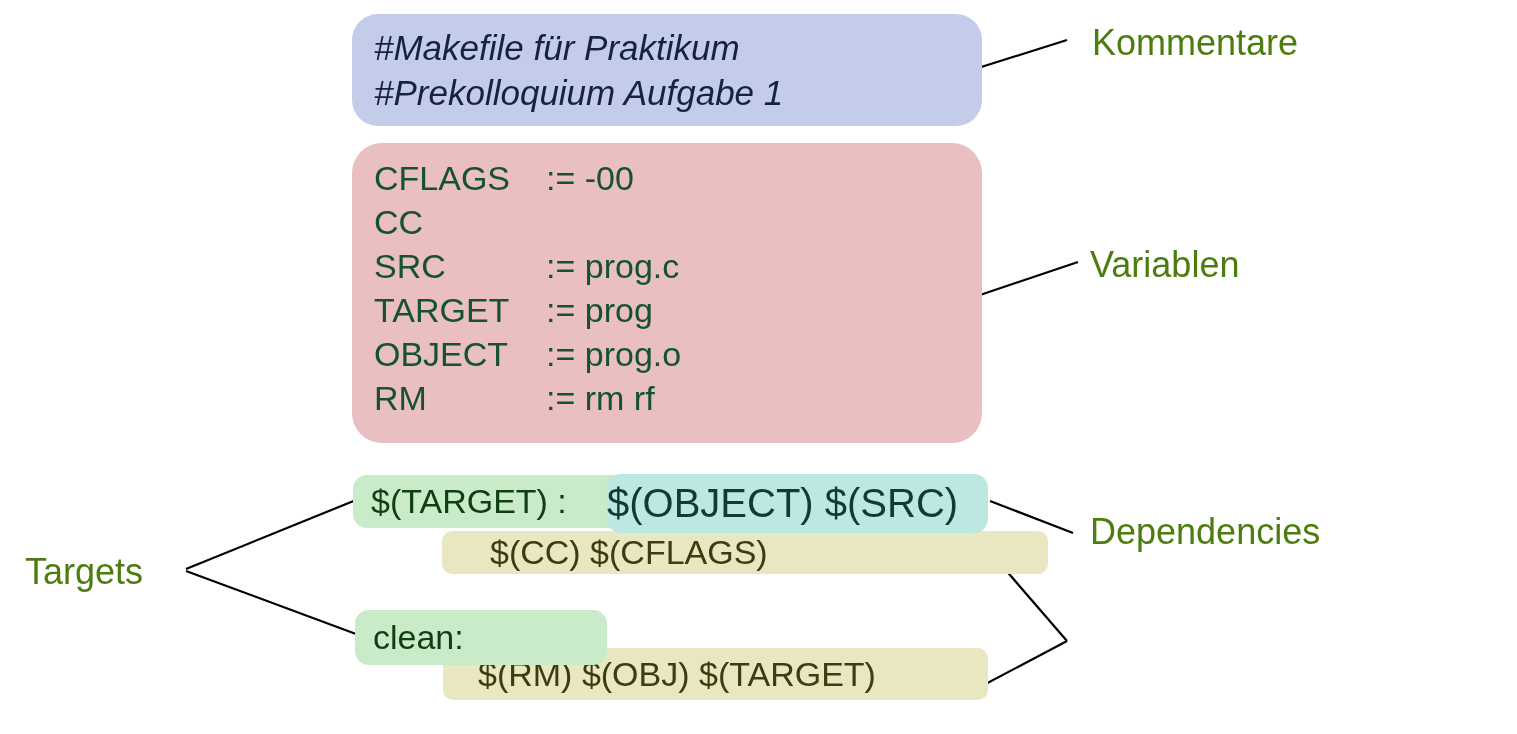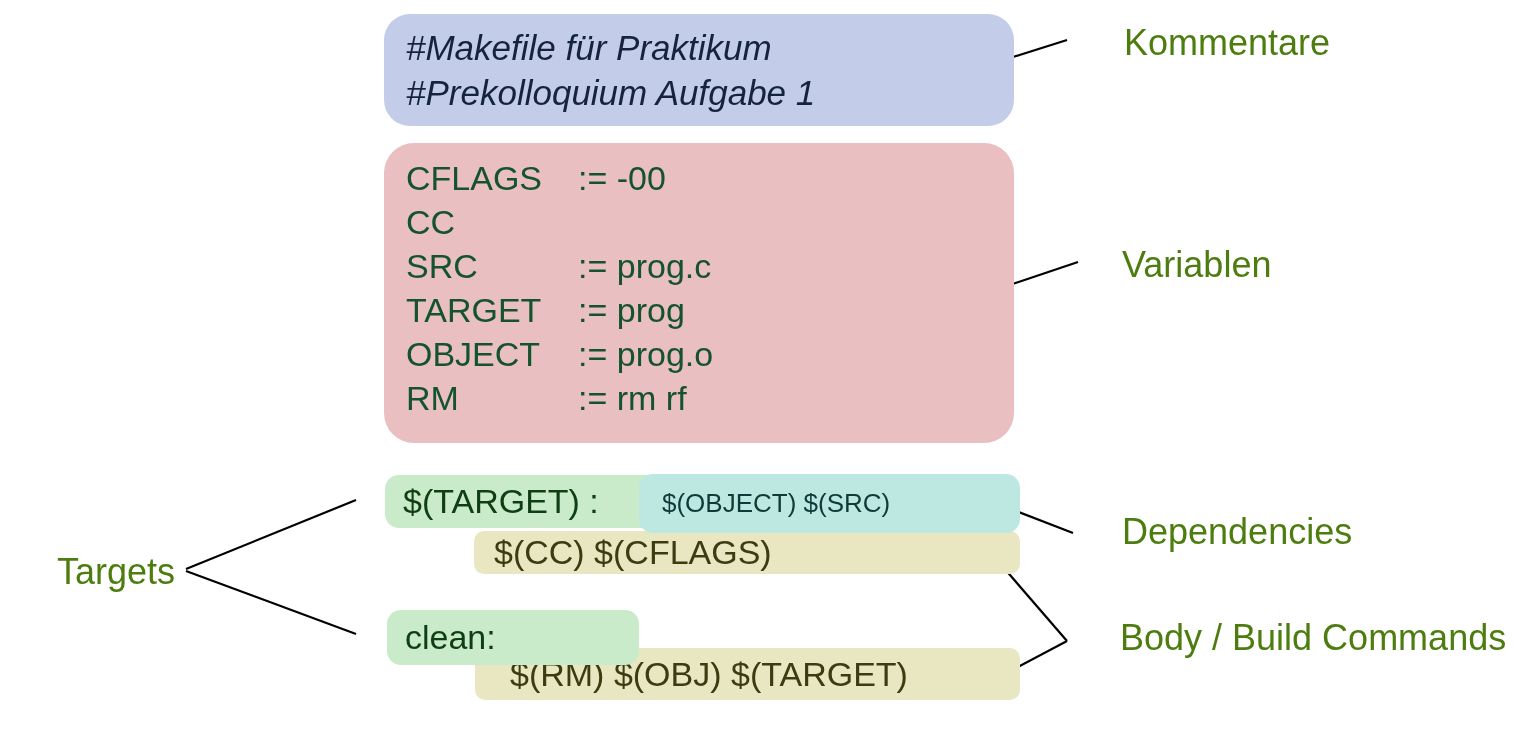--- a/index.html
+++ b/index.html
@@ -4,21 +4,21 @@
 <style>
   html, body { margin: 0; padding: 0; background: #ffffff; }
   .canvas {
     position: relative;
     width: 1517px;
     height: 734px;
     background: #ffffff;
     font-family: "Liberation Sans", sans-serif;
     overflow: hidden;
   }
-  .abs { position: absolute; box-sizing: border-box; margin-left: 32px; }
+  .abs { position: absolute; box-sizing: border-box; }
 
   
   svg.connectors {
     position: absolute;
     left: 0; top: 0;
     width: 1517px; height: 734px;
     pointer-events: none;
   }
   svg.connectors line { stroke: #000000; stroke-width: 2.2; }
 
@@ -43,31 +43,31 @@
     color: #0e3e12; font-size: 34px;
     display: flex; align-items: center;
     z-index: 3;
   }
   .target-rule-box { left: 353px; top: 475px; width: 276px; height: 53px; padding-left: 18px; }
   .clean-rule-box  { left: 355px; top: 610px; width: 252px; height: 55px; padding-left: 18px; }
 
   .dependencies-box {
     left: 607px; top: 474px; width: 381px; height: 59px;
     background: #bce8e1; border-radius: 14px;
-    color: #0e3a3a; font-size: 26px;
-    display: flex; align-items: center; padding-left: 23px;
+    color: #0e3a3a; font-size: 40px;
+    display: flex; align-items: center; 
     z-index: 4;
   }
   .cmd-yellow {
     background: #e9e7c2; border-radius: 10px;
     color: #3c3c10; font-size: 34px;
     display: flex; align-items: center;
     z-index: 2;
   }
-  .build-command-box-1 { left: 442px; top: 531px; width: 546px; height: 43px; padding-left: 20px; }
+  .build-command-box-1 { left: 442px; top: 531px; width: 606px; height: 43px; padding-left: 48px; }
   .build-command-box-2 { left: 443px; top: 648px; width: 545px; height: 52px; padding-left: 35px; }
 
   
   .label {
     color: #4d7c0f; font-size: 36px; line-height: 42px; white-space: nowrap;
   }
   .label-kommentare  { left: 1092px; top: 22px; }
   .label-variablen   { left: 1090px; top: 244px; }
   .label-dependencies{ left: 1090px; top: 511px; }
   .label-body        { left: 1088px; top: 617px; }
@@ -136,15 +136,14 @@
   </div>
 
   <div class="abs cmd-yellow build-command-box-2">
     <span>$(RM) $(OBJ) $(TARGET)</span>
   </div>
 
   <div class="abs label label-targets">Targets</div>
   <div class="abs label label-kommentare">Kommentare</div>
   <div class="abs label label-dependencies">Dependencies</div>
   <div class="abs label label-variablen">Variablen</div>
-  <div class="abs label label-body">Body / Build Commands</div>
 
 </div>
 
 </body></html>

